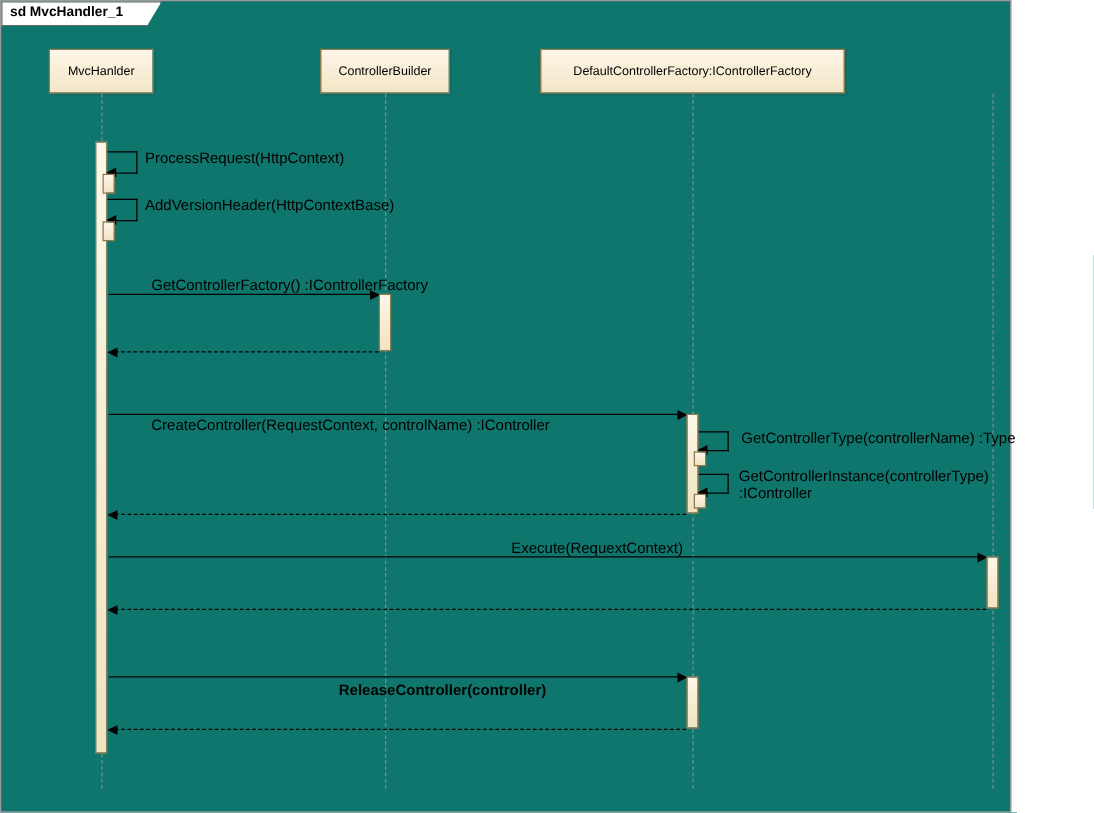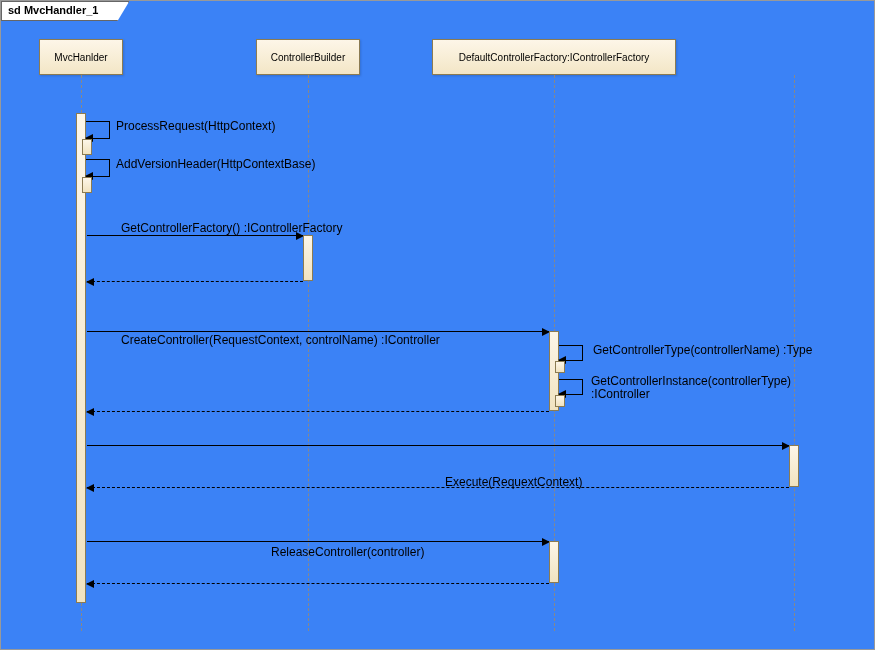--- a/index.html
+++ b/index.html
@@ -1,17 +1,17 @@
 <!DOCTYPE html>
 <html><head>
 <meta charset="utf-8">
 <style>
   * { box-sizing: border-box; margin: 0; padding: 0; }
   body { font-family: Arial, sans-serif; font-size: 11px; background: #fff; }
-  .canvas { position: relative; width: 875px; height: 650px; background: #3b82f6; border: 1px solid #999; margin: 0; }
+  .canvas { position: relative; width: 809px; height: 650px; background: #0f766e; border: 1px solid #999; margin: 0; }
   .frame-tab { position: absolute; top: 0; left: 0; height: 20px; padding: 2px 30px 2px 6px; border: 1px solid #666; background: #fff; font-weight: bold; font-size: 11px; clip-path: polygon(0 0, 100% 0, calc(100% - 12px) 100%, 0 100%); }
   .lifeline-box { position: absolute; top: 38px; height: 36px; background: linear-gradient(#fdf6e8, #f3e6c6); border: 1px solid #8b7b52; display: flex; align-items: center; justify-content: center; text-align: center; padding: 2px 4px; font-size: 10px; box-shadow: 1px 1px 2px rgba(0,0,0,.15); }
   .lifeline-line { position: absolute; top: 74px; width: 0; border-left: 1px dashed #888; height: 556px; }
   .activation { position: absolute; width: 10px; background: linear-gradient(#fdf6e8, #f1e3c0); border: 1px solid #8b7b52; }
   .activation.nest { width: 10px; }
   .msg { position: absolute; font-size: 12px; color: #000; white-space: nowrap; }
   .arrow-solid { position: absolute; height: 0; border-top: 1px solid #000; }
   .arrow-dash { position: absolute; height: 0; border-top: 1px dashed #000; }
   .arrow-solid::after, .arrow-dash::after { content: ""; position: absolute; right: -1px; top: -4px; width: 0; height: 0; border-top: 4px solid transparent; border-bottom: 4px solid transparent; }
   .arrow-solid::after { border-left: 8px solid #000; }
@@ -66,21 +66,21 @@
   <div class="msg" style="left:592px; top:342px;text-align:center;">GetControllerType(controllerName) :Type</div>
 
   <div class="self-arc" style="left:558px; top:378px; width:24px; height:16px;"></div>
   <div class="activation nest" style="left:554px; top:394px; height:12px;"></div>
   <div class="msg" style="left:590px; top:374px; white-space:normal; width:210px; line-height:1.1;">GetControllerInstance(controllerType) :IController</div>
 
   <div class="arrow-dash left" style="left:86px; top:410px; width:462px;"></div>
 
   <div class="arrow-solid" style="left:86px; top:444px; width:702px;"></div>
   <div class="activation" style="left:788px; top:444px; height:42px;"></div>
-  <div class="msg" style="left:444px; top:430px;margin-top:44px;">Execute(RequextContext)</div>
+  <div class="msg" style="left:408px; top:430px;">Execute(RequextContext)</div>
   <div class="arrow-dash left" style="left:86px; top:486px; width:702px;"></div>
 
   <div class="arrow-solid" style="left:86px; top:540px; width:462px;"></div>
   <div class="activation" style="left:548px; top:540px; height:42px;"></div>
-  <div class="msg" style="left:270px; top:544px;">ReleaseController(controller)</div>
+  <div class="msg" style="left:270px; top:544px;font-weight:bold;">ReleaseController(controller)</div>
   <div class="arrow-dash left" style="left:86px; top:582px; width:462px;"></div>
 
 </div>
 
 </body></html>

